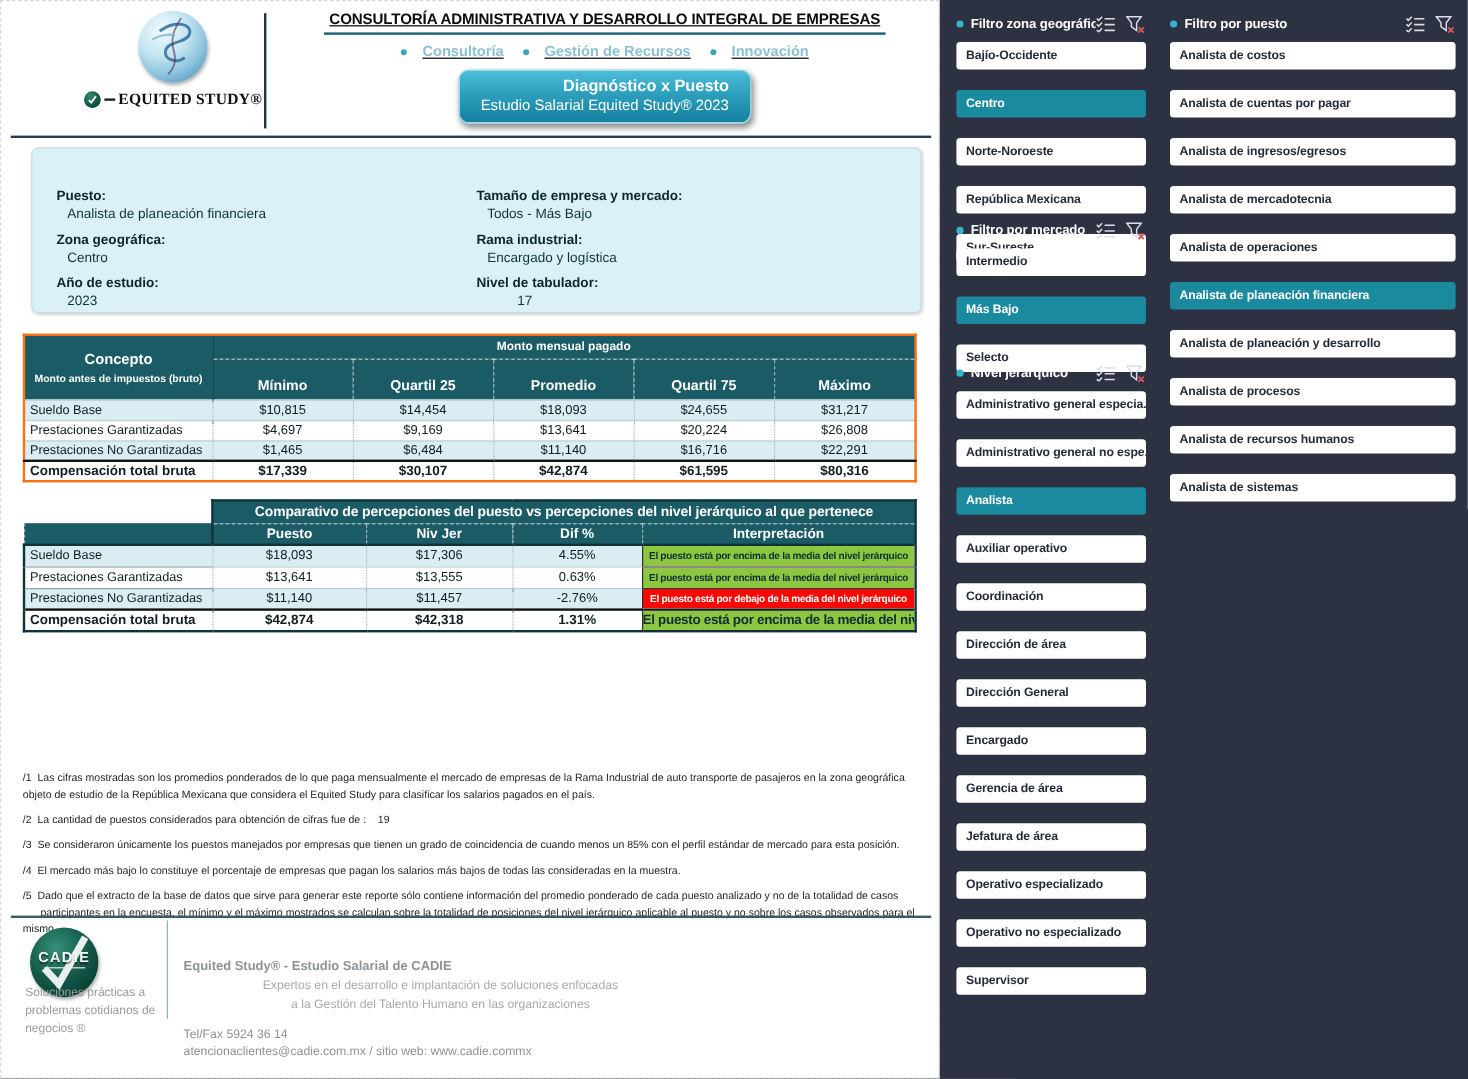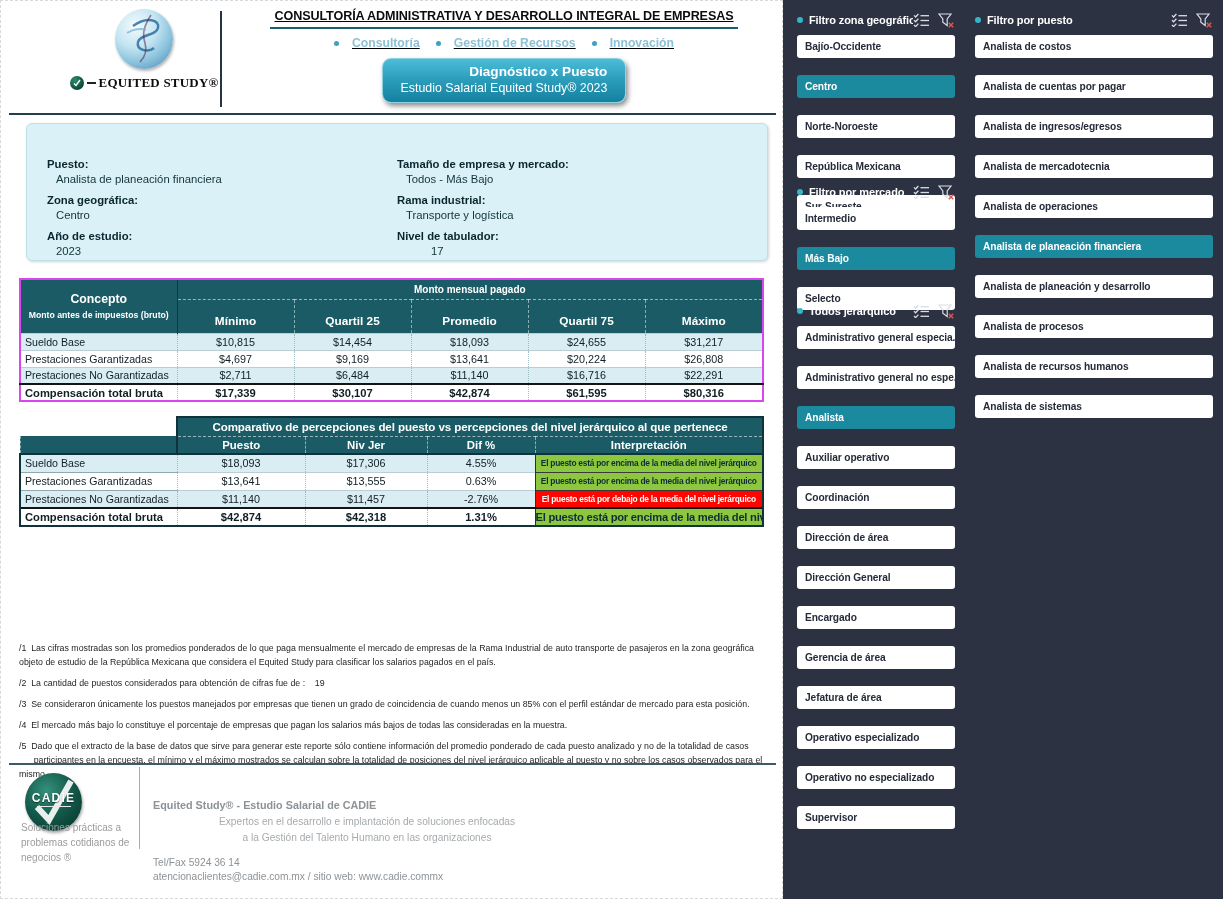--- a/index.html
+++ b/index.html
@@ -42,21 +42,21 @@
         border:1px solid #c0e0e9;border-radius:6px;box-shadow:1px 1px 3px rgba(0,0,0,.18);}
   .icol{position:absolute;top:3px;width:330px;margin-top:24px;}
   .icol.c1{left:20px;}
   .icol.c2{left:370px;}
   .f-label{font-size:11.3px;font-weight:bold;color:#0a262e;line-height:15px;margin-top:6px;}
   .f-value{font-size:11.3px;color:#13333c;line-height:15px;padding-left:9px;margin-bottom:5px;}
   .f-value.indent{padding-left:34px;}
 
   
   table{border-collapse:collapse;table-layout:fixed;}
-  .t1{position:absolute;left:18px;top:277px;width:743px;border:2px solid #d946ef;}
+  .t1{position:absolute;left:18px;top:277px;width:743px;border:2px solid #f97316;}
   .t1 th,.t1 td{box-sizing:border-box;padding:0;}
   .t1 .concepto{background:#1b5b66;color:#fff;vertical-align:middle;border-right:1px solid #0e3a42;}
   .conc-main{font-size:12.3px;font-weight:bold;text-align:center;}
   .conc-sub{font-size:8.7px;font-weight:bold;text-align:center;margin-top:4px;}
   .t1 .band{background:#1b5b66;color:#fff;font-weight:bold;font-size:10px;height:20px;
             border-bottom:1px dashed rgba(255,255,255,.55);text-align:center;}
   .t1 .colh th{background:#1b5b66;color:#fff;font-weight:bold;font-size:11.8px;height:34px;
                vertical-align:bottom;padding-bottom:5px;border-left:1px dashed rgba(255,255,255,.5);text-align:center;}
   .t1 td{font-size:10.8px;color:#101f24;height:17px;text-align:center;
          border-top:1px solid #b9cfd4;border-left:1px dotted #9fbac1;background:#fff;}
@@ -181,21 +181,21 @@
         <div class="f-value">Analista de planeación financiera</div>
         <div class="f-label">Zona geográfica:</div>
         <div class="f-value">Centro</div>
         <div class="f-label">Año de estudio:</div>
         <div class="f-value">2023</div>
       </div>
       <div class="icol c2">
         <div class="f-label">Tamaño de empresa y mercado:</div>
         <div class="f-value">Todos -  Más Bajo</div>
         <div class="f-label">Rama industrial:</div>
-        <div class="f-value">Transporte y logística</div>
+        <div class="f-value">Encargado y logística</div>
         <div class="f-label">Nivel de tabulador:</div>
         <div class="f-value indent">17</div>
       </div>
     </div>
 
     <table class="t1">
       <colgroup>
           <col style="width:157px">
           <col style="width:117px">
           <col style="width:117px">
@@ -229,21 +229,21 @@
       <tr>
         <td class="lbl">Prestaciones Garantizadas</td>
         <td>$4,697</td>
             <td>$9,169</td>
             <td>$13,641</td>
             <td>$20,224</td>
             <td>$26,808</td>
       </tr>
       <tr class="alt">
         <td class="lbl">Prestaciones No Garantizadas</td>
-        <td>$2,711</td>
+        <td>$1,465</td>
             <td>$6,484</td>
             <td>$11,140</td>
             <td>$16,716</td>
             <td>$22,291</td>
       </tr>
       <tr class="total">
         <td class="lbl">Compensación total bruta</td>
         <td>$17,339</td>
             <td>$30,107</td>
             <td>$42,874</td>
@@ -380,21 +380,21 @@
       </span>
     </div>
     <div class="fitem">Intermedio</div>
     <div class="fitem sel">Más Bajo</div>
     <div class="fitem">Selecto</div>
   </div>
 
   <div class="fpanel pn">
     <div class="phead">
       <span class="pdot"></span>
-      <span class="ptitle">Todos jerárquico</span>
+      <span class="ptitle">Nivel jerárquico</span>
       <span class="picons">
         <svg class="picon" width="17" height="14" viewBox="0 0 17 14" fill="none" stroke="#d9dde6" stroke-width="1.3">
             <path d="M1 2.4 l1.6 1.6 L5.4 1"></path>
             <line x1="7.5" y1="2.7" x2="16" y2="2.7"></line>
             <path d="M1 7.2 l1.6 1.6 L5.4 5.8"></path>
             <line x1="7.5" y1="7.5" x2="16" y2="7.5"></line>
             <path d="M1 12 l1.6 1.6 L5.4 10.6"></path>
             <line x1="7.5" y1="12.3" x2="16" y2="12.3"></line>
           </svg>
         <svg class="picon" width="17" height="15" viewBox="0 0 17 15" fill="none">

